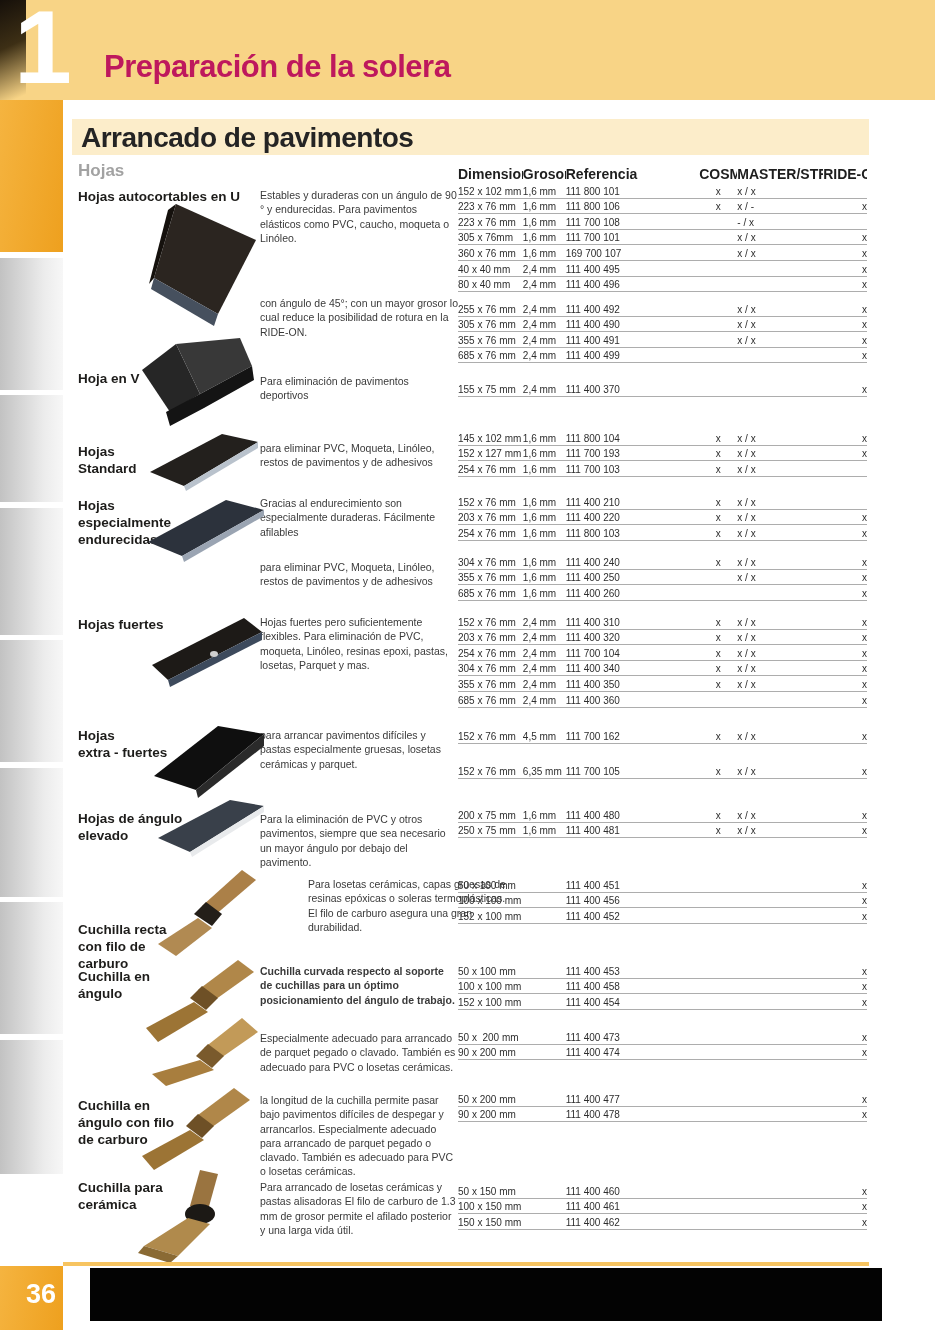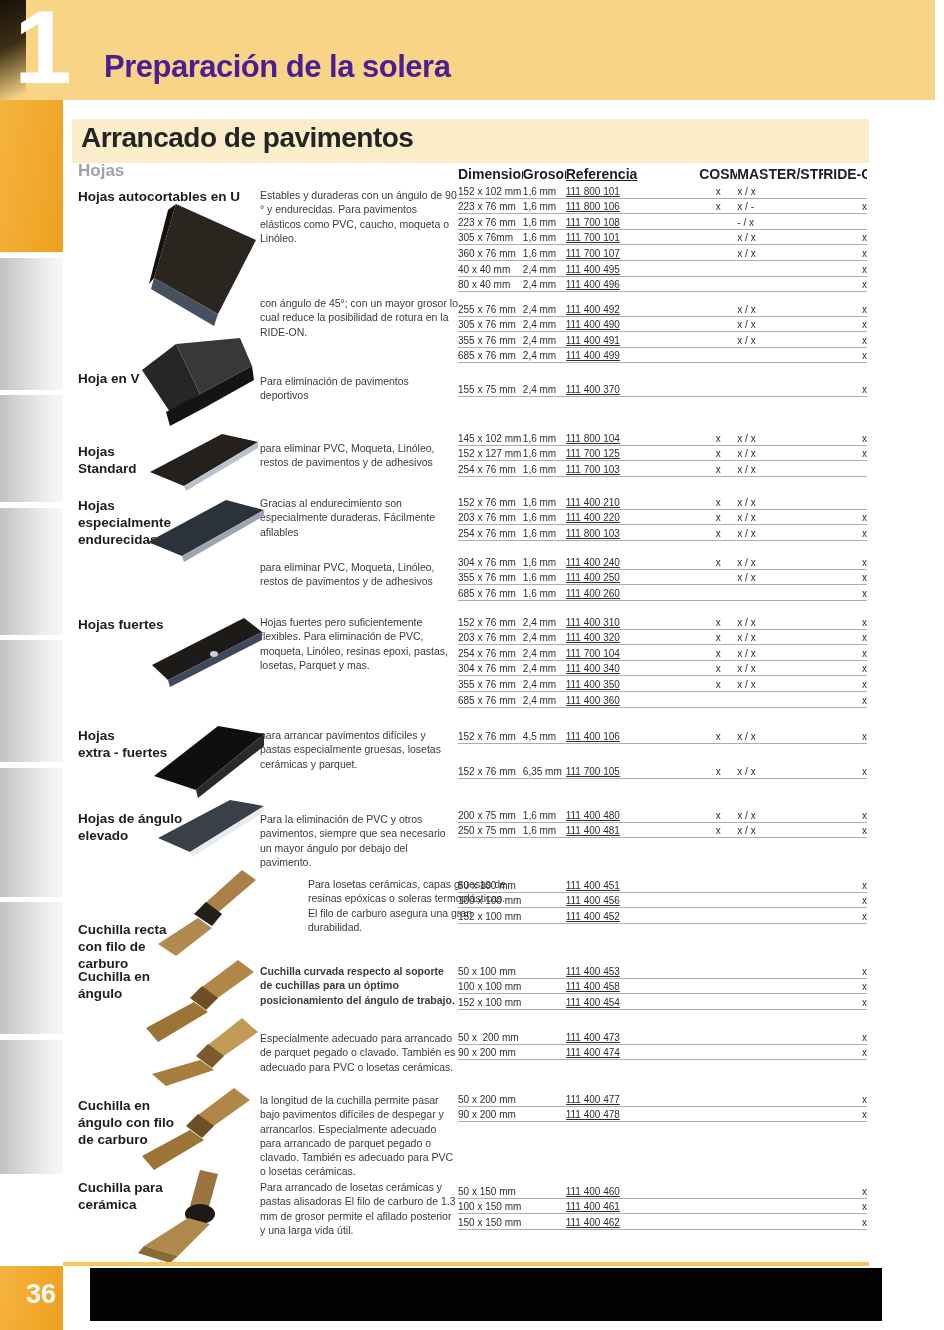--- a/index.html
+++ b/index.html
@@ -6,41 +6,41 @@
   .page{position:relative;width:944px;height:1330px;background:#fff;overflow:hidden;
         font-family:"Liberation Sans",sans-serif;}
 
   
   .header-band{position:absolute;left:0;top:0;width:935px;height:100px;background:#f8d486;}
   .header-dark{position:absolute;left:0;top:0;width:26px;height:100px;
                background:linear-gradient(155deg,#16100a 0%,#3d2f15 45%,rgba(248,212,134,0) 95%);}
   .chapter-num{position:absolute;left:14px;top:-8px;font-size:104px;line-height:110px;
                font-weight:bold;color:#fff;}
   .chapter-title{position:absolute;left:104px;top:49px;font-size:31px;font-weight:bold;
-                 color:#4c1d95;letter-spacing:-0.5px;}
+                 color:#be185d;letter-spacing:-0.5px;}
 
   
   .orange-block{position:absolute;left:0;top:100px;width:63px;height:152px;
                 background:linear-gradient(100deg,#f5b440,#eea01e);}
   .gray-block{position:absolute;left:0;width:63px;
               background:linear-gradient(to right,#c2c2c2,#ececec 70%,#f7f7f7);}
 
   
-  .section-band{position:absolute;left:72px;top:119px;width:797px;height:44px;background:#fcedca;}
+  .section-band{position:absolute;left:72px;top:119px;width:797px;height:36px;background:#fcedca;}
   .section-title{position:absolute;left:9px;top:3px;font-size:28px;font-weight:bold;
                  color:#242424;letter-spacing:-0.5px;}
   .subsection{position:absolute;left:78px;top:161px;font-size:17px;font-weight:bold;color:#a2a2a2;}
 
   
   .thead{position:absolute;left:458px;top:166px;width:409px;display:flex;
          font-size:14px;font-weight:bold;color:#1e1e1e;}
   .tc{white-space:pre;overflow:hidden;}
   .tc-dim{width:68px;}
   .tc-grosor{width:45px;}
-  .tc-ref{width:140px;text-decoration:underline;}
+  .tc-ref{width:140px;}
   .tc-cosmo{width:40px;text-align:center;}
   .tc-master{width:90px;text-align:left;}
   .tc-rideon{width:46px;text-align:right;}
   .tgroup{position:absolute;left:458px;width:409px;}
   .trow{display:flex;height:15.6px;align-items:flex-end;border-bottom:1px solid #adadad;
         font-size:10px;color:#2e2e2e;padding-bottom:1px;box-sizing:border-box;}
 
   
   .ptitle{position:absolute;left:78px;width:172px;font-size:13.5px;line-height:17px;
           font-weight:bold;color:#1d1c1a;white-space:pre-line;}
@@ -157,21 +157,21 @@
           <span class="tc tc-dim">305 x 76mm</span>
           <span class="tc tc-grosor">1,6 mm</span>
           <span class="tc tc-ref">111 700 101</span>
           <span class="tc tc-cosmo"></span>
           <span class="tc tc-master">x / x</span>
           <span class="tc tc-rideon">x</span>
         </div>
         <div class="trow">
           <span class="tc tc-dim">360 x 76 mm</span>
           <span class="tc tc-grosor">1,6 mm</span>
-          <span class="tc tc-ref">111 700 107</span>
+          <span class="tc tc-ref">169 700 107</span>
           <span class="tc tc-cosmo"></span>
           <span class="tc tc-master">x / x</span>
           <span class="tc tc-rideon">x</span>
         </div>
         <div class="trow">
           <span class="tc tc-dim">40 x 40 mm</span>
           <span class="tc tc-grosor">2,4 mm</span>
           <span class="tc tc-ref">111 400 495</span>
           <span class="tc tc-cosmo"></span>
           <span class="tc tc-master"></span>
@@ -235,21 +235,21 @@
           <span class="tc tc-dim">145 x 102 mm</span>
           <span class="tc tc-grosor">1,6 mm</span>
           <span class="tc tc-ref">111 800 104</span>
           <span class="tc tc-cosmo">x</span>
           <span class="tc tc-master">x / x</span>
           <span class="tc tc-rideon">x</span>
         </div>
         <div class="trow">
           <span class="tc tc-dim">152 x 127 mm</span>
           <span class="tc tc-grosor">1,6 mm</span>
-          <span class="tc tc-ref">111 700 125</span>
+          <span class="tc tc-ref">111 700 193</span>
           <span class="tc tc-cosmo">x</span>
           <span class="tc tc-master">x / x</span>
           <span class="tc tc-rideon">x</span>
         </div>
         <div class="trow">
           <span class="tc tc-dim">254 x 76 mm</span>
           <span class="tc tc-grosor">1,6 mm</span>
           <span class="tc tc-ref">111 700 103</span>
           <span class="tc tc-cosmo">x</span>
           <span class="tc tc-master">x / x</span>
@@ -355,21 +355,21 @@
           <span class="tc tc-ref">111 400 360</span>
           <span class="tc tc-cosmo"></span>
           <span class="tc tc-master"></span>
           <span class="tc tc-rideon">x</span>
         </div>
       </div>
       <div class="tgroup" style="top: 728px;">
         <div class="trow">
           <span class="tc tc-dim">152 x 76 mm</span>
           <span class="tc tc-grosor">4,5 mm</span>
-          <span class="tc tc-ref">111 400 106</span>
+          <span class="tc tc-ref">111 700 162</span>
           <span class="tc tc-cosmo">x</span>
           <span class="tc tc-master">x / x</span>
           <span class="tc tc-rideon">x</span>
         </div>
       </div>
       <div class="tgroup" style="top: 763px;">
         <div class="trow">
           <span class="tc tc-dim">152 x 76 mm</span>
           <span class="tc tc-grosor">6,35 mm</span>
           <span class="tc tc-ref">111 700 105</span>

